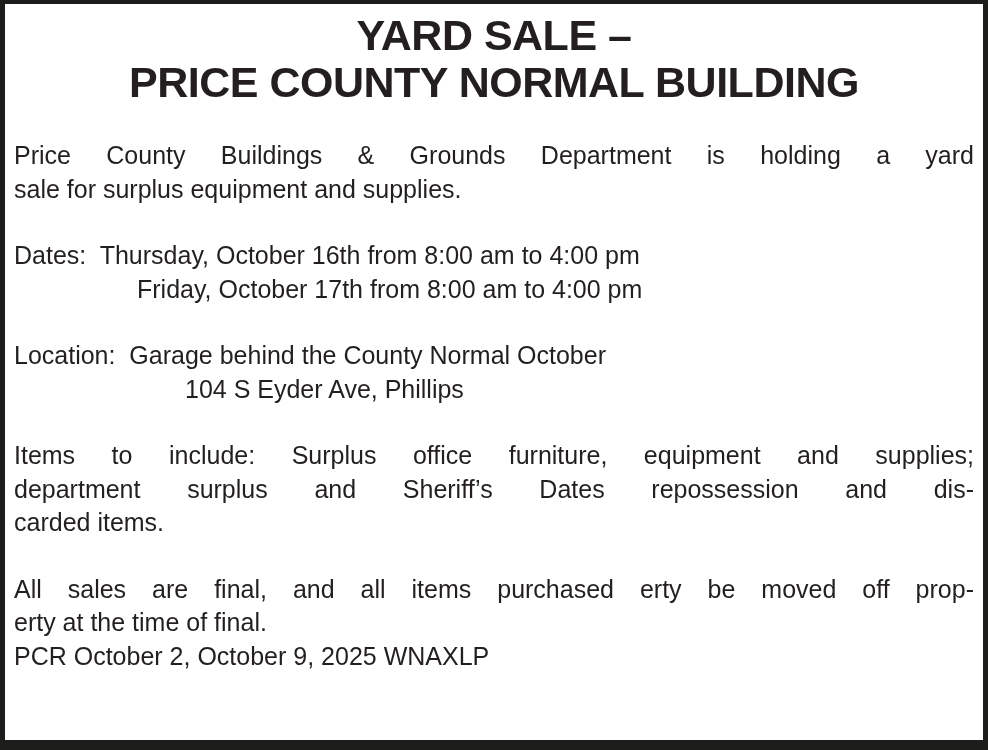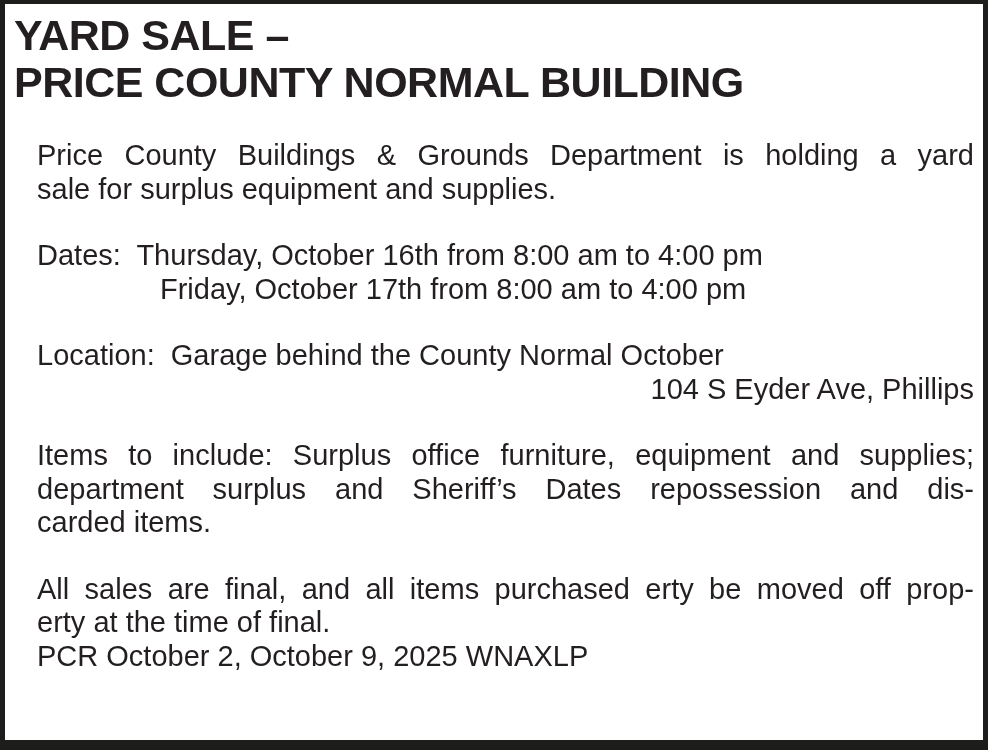--- a/index.html
+++ b/index.html
@@ -15,45 +15,45 @@
     border-top-width: 4px;
     border-bottom-width: 10px;
     background: #ffffff;
     color: #231f20;
     font-family: "Liberation Sans", "DejaVu Sans", sans-serif;
     overflow: hidden;
     padding: 0 9px;
   }
   .ad-title {
     margin: 8px 0 0 0;
+    text-align: center;
     font-size: 43px;
     line-height: 47px;
     font-weight: bold;
     letter-spacing: -0.5px;
     color: #231f20;
   }
   .ad-body {
-    font-size: 29px;
+    font-size: 25px;
     line-height: 33.5px;
-    margin-left: 23px;
   }
   .para {
     margin: 33px 0 0 0;
   }
   .line {
     white-space: pre;
   }
   
   .line.j {
     white-space: normal;
     text-align: justify;
     text-align-last: justify;
   }
   .indent-day    { padding-left: 123px; }
-  .indent-addr   { padding-left: 171px; text-align: right; }
+  .indent-addr   { padding-left: 171px; }
   .indent-park   { padding-left: 168px; }
   .footer-line {
     margin-top: 0;
     text-align: left;
     white-space: pre;
   }
 </style>
 </head>
 <body>
 

